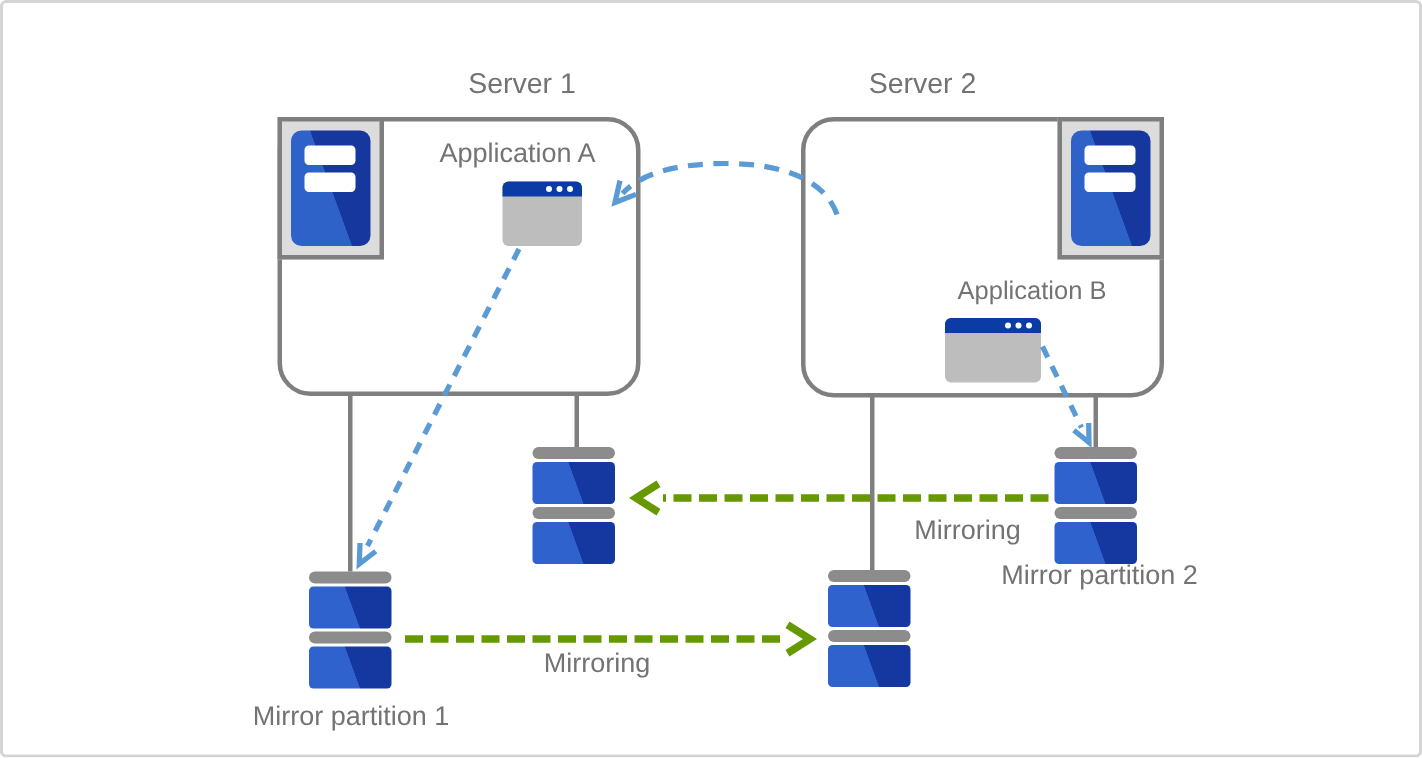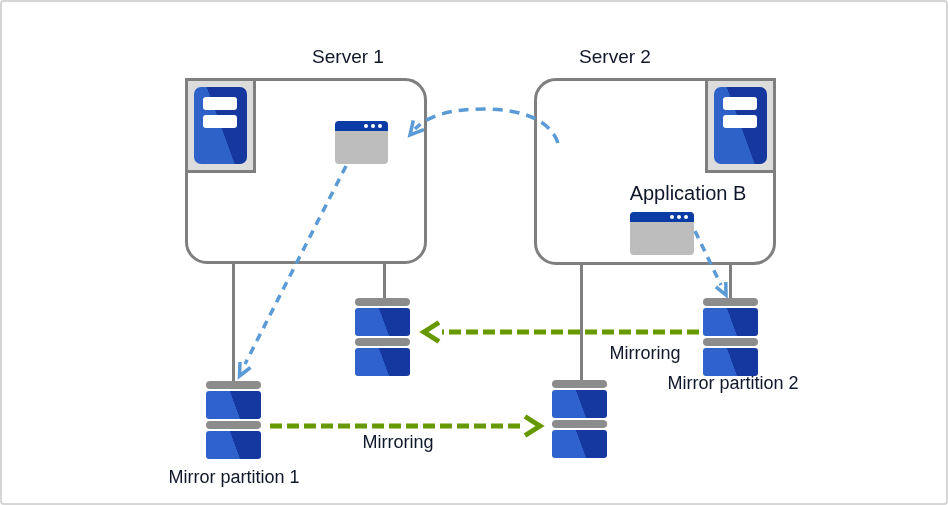--- a/index.html
+++ b/index.html
@@ -1,19 +1,19 @@
 <!DOCTYPE html>
 <html style="--box-border: #7f7f7f; --server-blue-light: #2f62c9; --server-blue-dark: #16389e; --disk-blue-light: #2f62cc; --disk-blue-dark: #1538a0; --disk-gray: #8c8c8c; --window-titlebar: #0b3ca5; --window-body: #bdbdbd; --arrow-blue: #5b9bd5; --arrow-green: #669900; --connector-gray: #7f7f7f;"><head>
 <meta charset="utf-8">
 <style>
   html,body{margin:0;padding:0;background:#fff;}
   .canvas{
     position:relative;width:948px;height:505px;box-sizing:border-box;
     background:#ffffff;border:2px solid #d5d5d5;border-radius:4px;
-    font-family:"Liberation Sans","DejaVu Sans",sans-serif;color:#0f172a;
+    font-family:"Liberation Sans","DejaVu Sans",sans-serif;color:#737373;
     overflow:hidden;
   }
   .label{position:absolute;transform:translateX(-50%);white-space:nowrap;
          font-size:19px;line-height:21px;text-align:center;}
   .label.wrap{white-space:normal;width:96px;}
   .server-box{position:absolute;box-sizing:border-box;border:3px solid var(--box-border);
               border-radius:22px;background:#fff;}
   .server-frame{position:absolute;box-sizing:border-box;width:71px;height:95px;
                 background:#dcdcdc;border:3px solid var(--box-border);}
   .server-tower{position:absolute;left:6px;top:6px;width:53px;height:77px;border-radius:7px;
@@ -36,35 +36,36 @@
 <div class="canvas">
 
   <div class="server-box" style="left:183px;top:76px;width:242px;height:186px;"></div>
   <span class="label" style="left:346px;top:44px;">Server 1</span>
   <div class="server-frame" style="left:183px;top:76px;">
     <div class="server-tower">
       <div class="tower-slot s1"></div>
       <div class="tower-slot s2"></div>
     </div>
   </div>
+  <span class="label" style="left:343px;top:90px;font-size:18px;">Application A</span>
   <div class="appwin" style="left:333px;top:119px;width:53px;height:43px;">
     <div class="titlebar">
         <span class="dots"></span>
       </div>
   </div>
 
   <div class="server-box" style="left:532px;top:76px;width:242px;height:187px;"></div>
   <span class="label" style="left:613px;top:44px;">Server 2</span>
   <div class="server-frame" style="left:703px;top:76px;">
     <div class="server-tower">
       <div class="tower-slot s1"></div>
       <div class="tower-slot s2"></div>
     </div>
   </div>
-  <span class="label" style="left:686px;top:181px;font-size:20px;">Application B</span>
+  <span class="label" style="left:686px;top:181px;font-size:17px;">Application B</span>
   <div class="appwin" style="left:628px;top:210px;width:64px;height:43px;">
     <div class="titlebar">
         <span class="dots"></span>
       </div>
   </div>
 
 
   <div class="disk" style="left:353px;top:296px;">
     <div class="disk-cap"></div>
       <div class="disk-box"></div>

